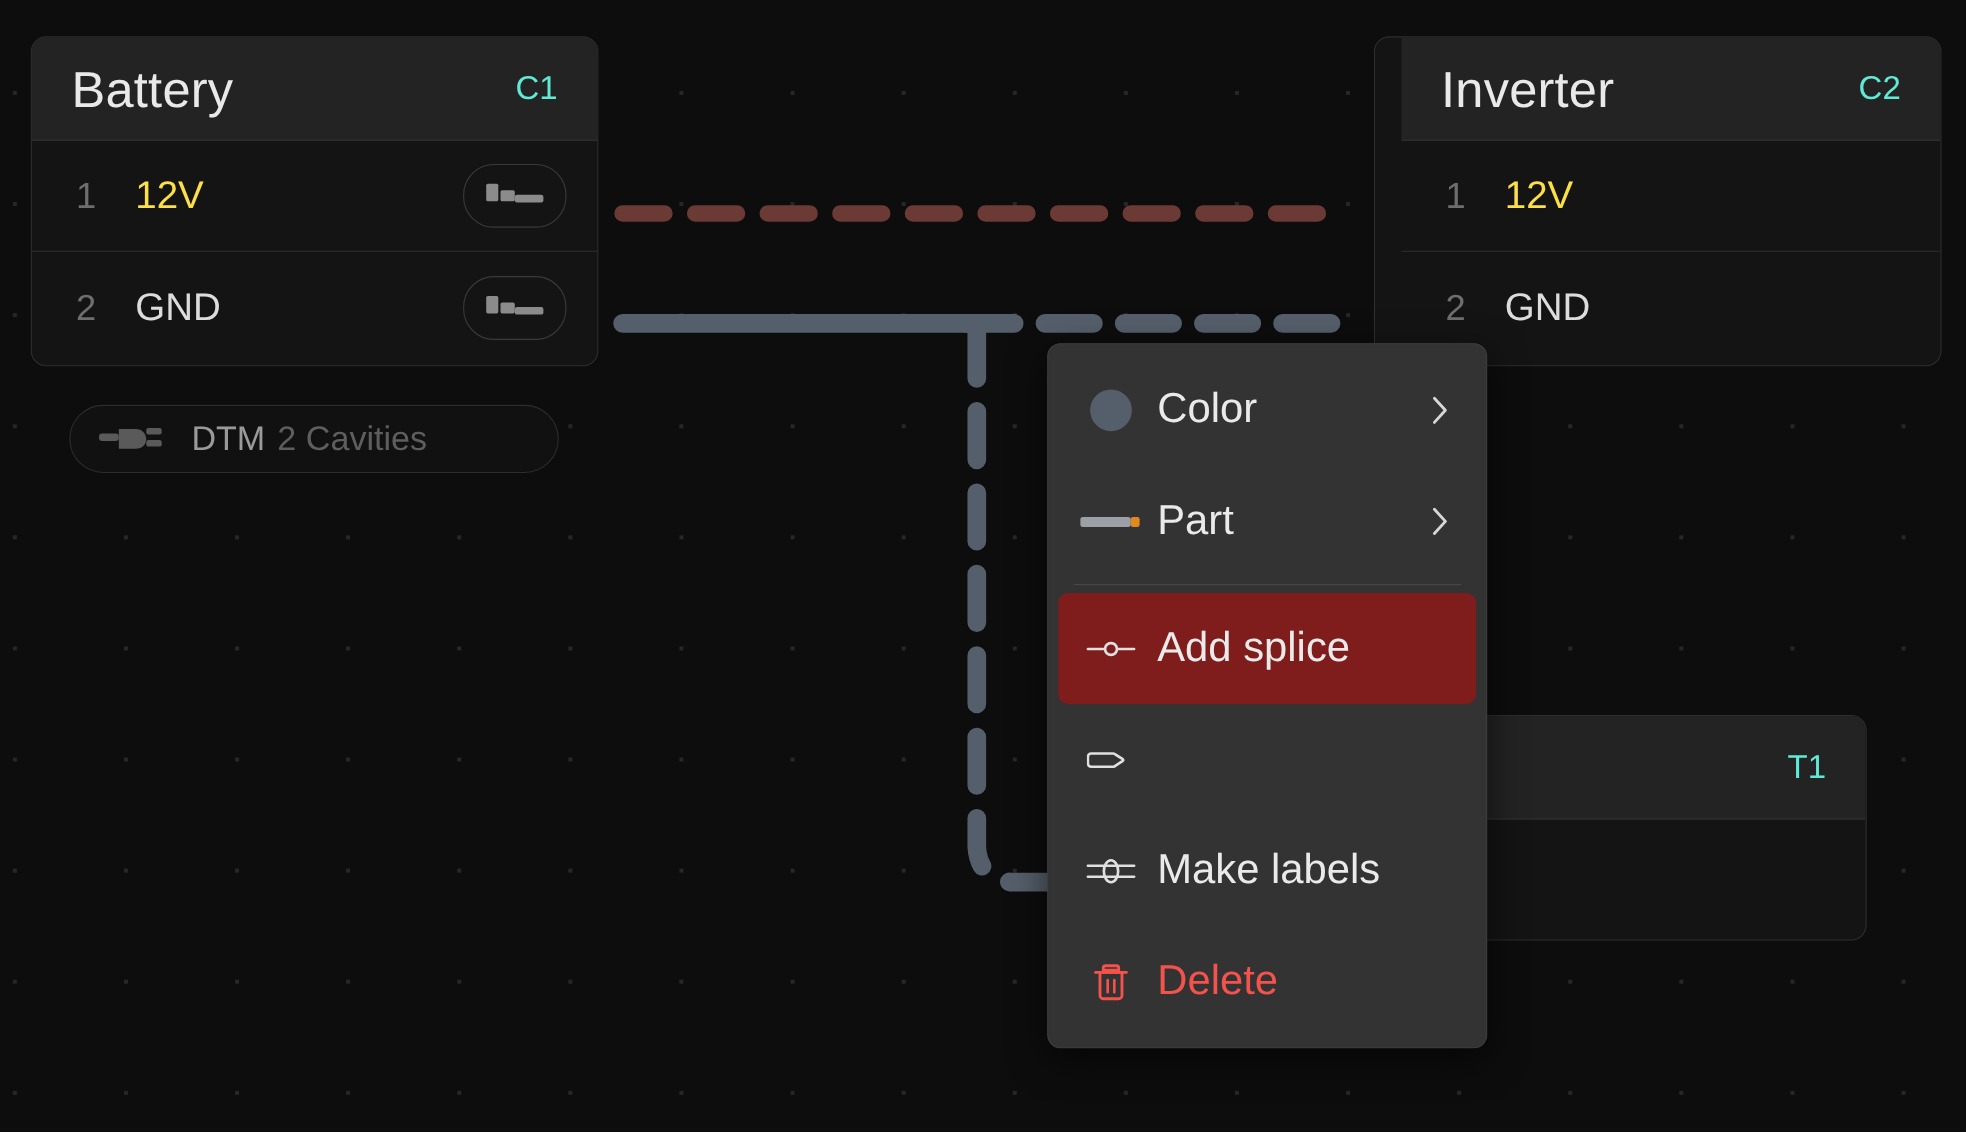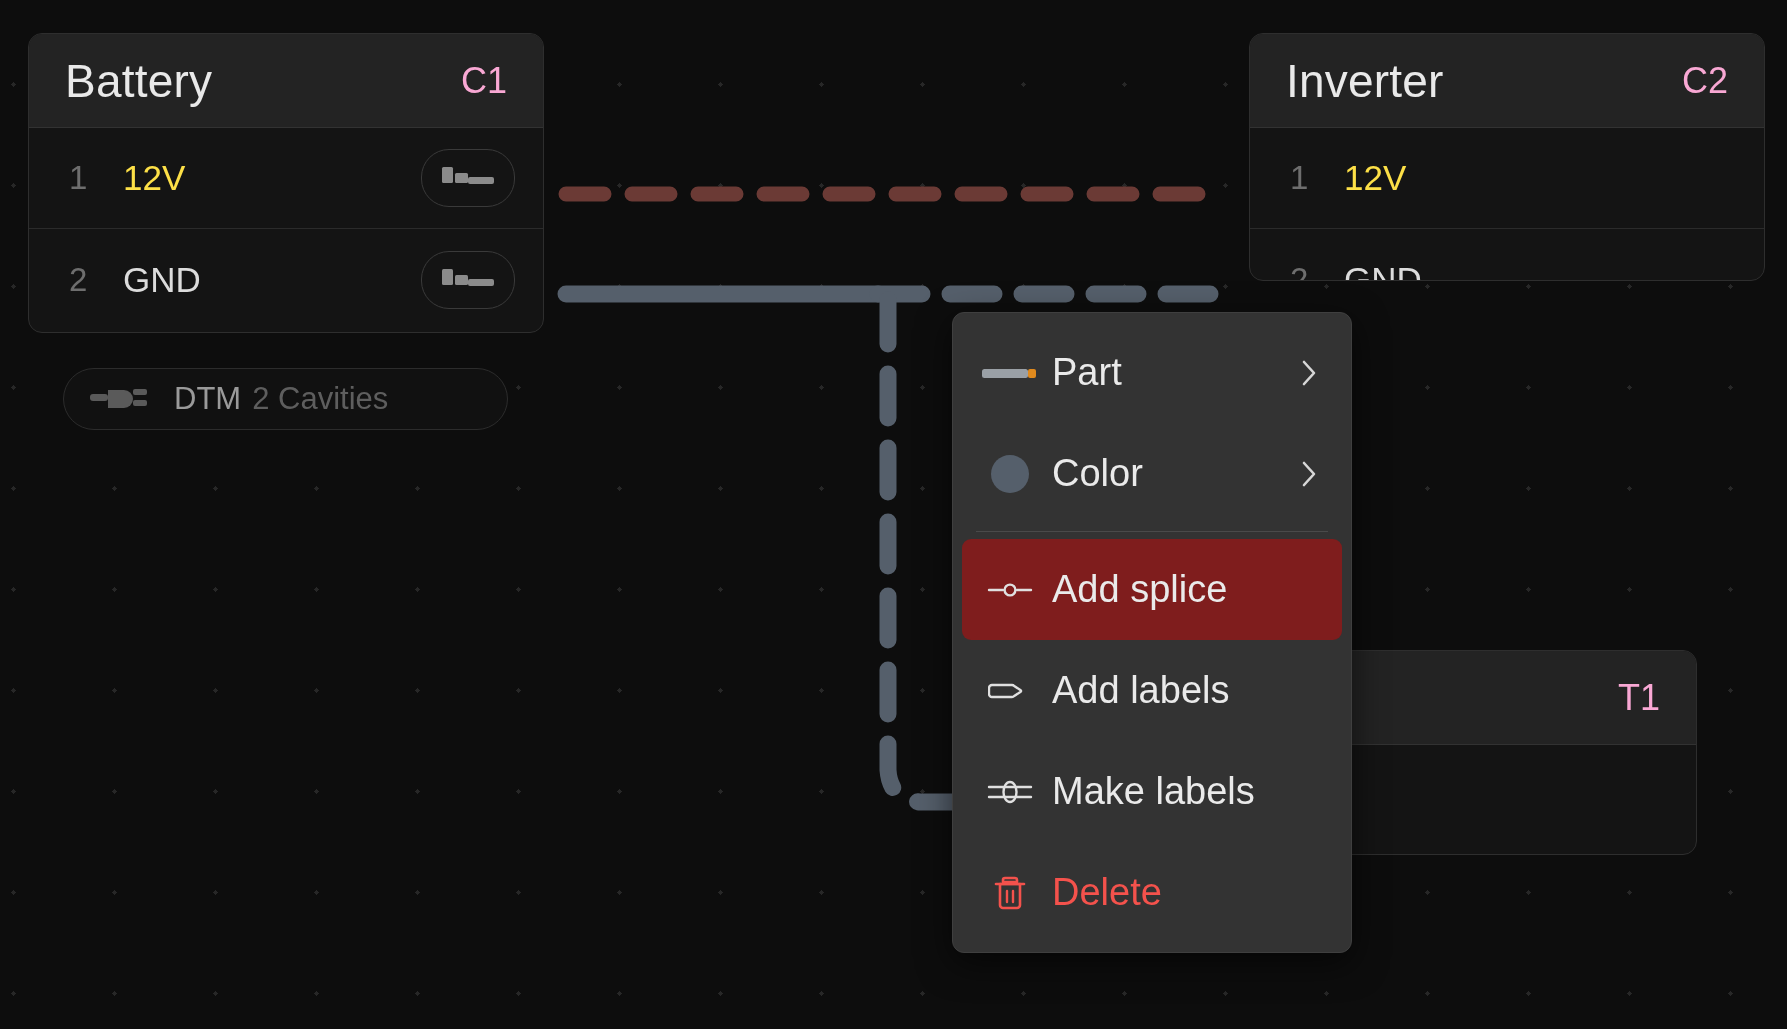--- a/index.html
+++ b/index.html
@@ -39,22 +39,22 @@
     border-bottom: 1px solid #323232;
     box-sizing: border-box;
   }
   .card-title {
     font-size: 46px;
     color: #e9e9e9;
     letter-spacing: .2px;
     white-space: nowrap;
   }
   .card-ref {
-    font-size: 36px;
-    color: #f9a8d4;
+    font-size: 30px;
+    color: #5eead4;
     white-space: nowrap;
   }
   .pin-row {
     display: flex; align-items: center;
     height: 101px;
     padding: 0 28px 0 40px;
     border-bottom: 1px solid #2b2b2b;
     box-sizing: border-box;
   }
   .pin-row:last-child { border-bottom: none; }
@@ -178,21 +178,21 @@
         <rect x="2" y="12" width="18" height="7" rx="3" fill="#5a5a5a"></rect>
         <path d="M20 8 h16 a9 9 0 0 1 9 9 v0 a9 9 0 0 1 -9 9 h-16 z" fill="#5a5a5a"></path>
         <rect x="45" y="7" width="14" height="6" rx="2" fill="#5a5a5a"></rect>
         <rect x="45" y="18" width="14" height="6" rx="2" fill="#5a5a5a"></rect>
       </svg>
     </span>
     <span class="pill-label">DTM</span>
     <span class="pill-sub">2 Cavities</span>
   </div>
 
-  <div class="card" style="left:1249px; top:33px; width:516px; height:248px;">
+  <div class="card" style="left:1249px; top:33px; width:516px; height:300px;padding-left:24px;">
     <div class="card-header">
       <span class="card-title">Inverter</span>
       <span class="card-ref">C2</span>
     </div>
     <div class="pin-row">
       <span class="pin-num">1</span>
       <span class="pin-name dim">12V</span>
     </div>
     <div class="pin-row">
       <span class="pin-num">2</span>
@@ -207,67 +207,66 @@
     </div>
     <div class="pin-row">
       <span class="pin-name">ID</span>
     </div>
   </div>
 
   <div id="context-menu" style="left:952px; top:312px; width:400px;">
 
     <div class="menu-item">
       <span class="menu-icon">
+        <svg width="42" height="42" viewBox="0 0 42 42">
+          <circle cx="21" cy="21" r="19" fill="#555f6b"></circle>
+        </svg>
+      </span>
+      <span class="menu-label">Color</span>
+      <span class="menu-chevron">
+        <svg width="18" height="30" viewBox="0 0 18 30">
+          <polyline points="4,4 14,15 4,26" fill="none" stroke="#d7d7d7" stroke-width="2.6" stroke-linecap="round" stroke-linejoin="round"></polyline>
+        </svg>
+      </span>
+    </div>
+
+    <div class="menu-item">
+      <span class="menu-icon">
         <svg width="56" height="16" viewBox="0 0 56 16">
           <rect x="0" y="4" width="46" height="9" rx="2.5" fill="#9aa0a6"></rect>
           <rect x="46" y="4" width="8" height="9" rx="2" fill="#e08a1e"></rect>
         </svg>
       </span>
       <span class="menu-label">Part</span>
       <span class="menu-chevron">
         <svg width="18" height="30" viewBox="0 0 18 30">
           <polyline points="4,4 14,15 4,26" fill="none" stroke="#d7d7d7" stroke-width="2.6" stroke-linecap="round" stroke-linejoin="round"></polyline>
         </svg>
       </span>
     </div>
 
-    <div class="menu-item">
-      <span class="menu-icon">
-        <svg width="42" height="42" viewBox="0 0 42 42">
-          <circle cx="21" cy="21" r="19" fill="#555f6b"></circle>
-        </svg>
-      </span>
-      <span class="menu-label">Color</span>
-      <span class="menu-chevron">
-        <svg width="18" height="30" viewBox="0 0 18 30">
-          <polyline points="4,4 14,15 4,26" fill="none" stroke="#d7d7d7" stroke-width="2.6" stroke-linecap="round" stroke-linejoin="round"></polyline>
-        </svg>
-      </span>
-    </div>
-
     <div class="menu-sep"></div>
 
     <div class="menu-item highlight">
       <span class="menu-icon">
         <svg width="46" height="20" viewBox="0 0 46 20">
           <line x1="2" y1="10" x2="16" y2="10" stroke="#e0e0e0" stroke-width="2.4" stroke-linecap="round"></line>
           <circle cx="23" cy="10" r="5.4" fill="none" stroke="#e0e0e0" stroke-width="2.4"></circle>
           <line x1="30" y1="10" x2="44" y2="10" stroke="#e0e0e0" stroke-width="2.4" stroke-linecap="round"></line>
         </svg>
       </span>
       <span class="menu-label">Add splice</span>
     </div>
 
     <div class="menu-item">
       <span class="menu-icon">
         <svg width="44" height="26" viewBox="0 0 44 26">
           <path d="M4 7 h20 a3 3 0 0 1 2.2 1 l6.5 4.2 a1.2 1.2 0 0 1 0 1.6 l-6.5 4.2 a3 3 0 0 1 -2.2 1 h-20 a3 3 0 0 1 -3 -3 v-6 a3 3 0 0 1 3 -3 z" fill="none" stroke="#e0e0e0" stroke-width="2.4" stroke-linejoin="round"></path>
         </svg>
       </span>
-      <span class="menu-label">Add labels</span>
     </div>
 
     <div class="menu-item">
       <span class="menu-icon">
         <svg width="46" height="34" viewBox="0 0 46 34">
           <line x1="2" y1="12" x2="44" y2="12" stroke="#e0e0e0" stroke-width="2.4" stroke-linecap="round"></line>
           <line x1="2" y1="22" x2="44" y2="22" stroke="#e0e0e0" stroke-width="2.4" stroke-linecap="round"></line>
           <ellipse cx="23" cy="17" rx="6.5" ry="10" fill="none" stroke="#e0e0e0" stroke-width="2.4"></ellipse>
         </svg>
       </span>

